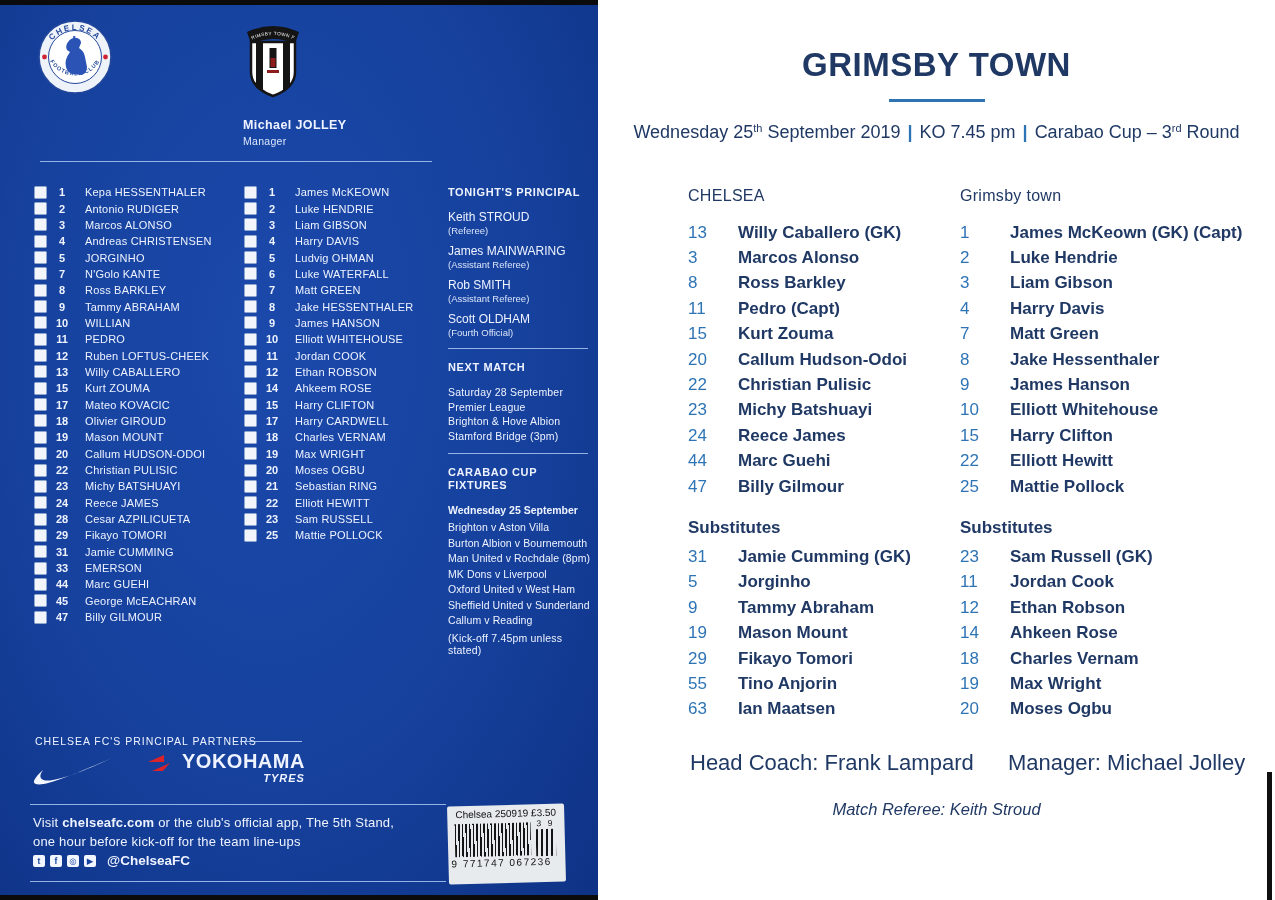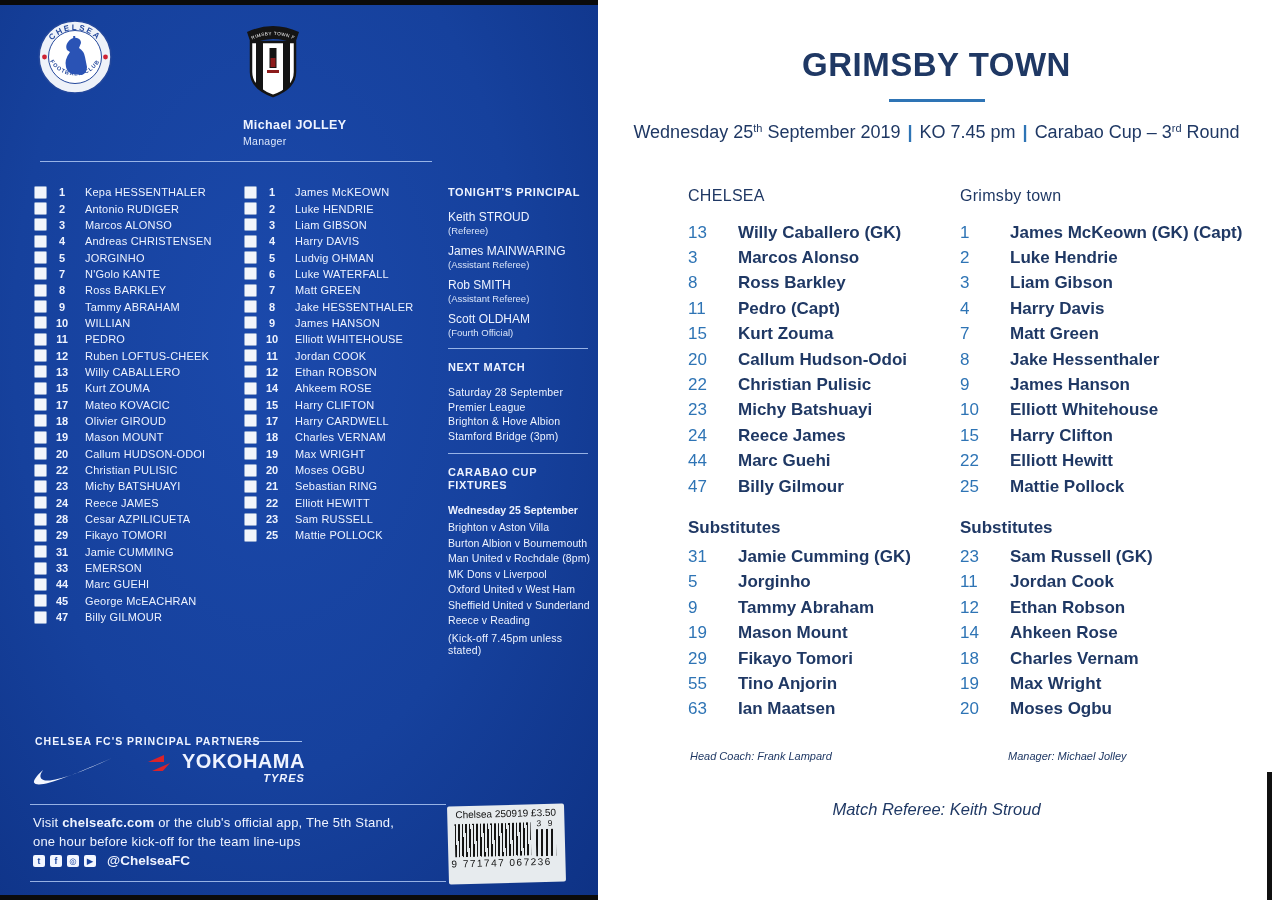--- a/index.html
+++ b/index.html
@@ -27,21 +27,21 @@
   .side-panel{position:absolute;left:448px;top:186px;width:146px;}
   .sp-heading{font-size:11px;font-weight:bold;letter-spacing:.6px;line-height:13px;margin-bottom:11px;}
   .official-name{font-size:12px;line-height:14px;margin-bottom:1px;}
   .official-role{font-size:9.5px;line-height:11px;margin-bottom:8px;color:#d9e4f9;}
   .sp-rule{border-top:1px solid rgba(195,218,255,.75);margin:10px 0 12px 0;width:140px;}
   .nm-line{font-size:10.5px;line-height:14.5px;letter-spacing:.2px;}
   .fx-date{font-size:10.5px;font-weight:bold;line-height:15px;margin-bottom:2px;}
   .fx-line{font-size:10.5px;line-height:15.5px;letter-spacing:.1px;}
   .fx-note{font-size:10.5px;margin-top:3px;letter-spacing:.2px;}
 
-  .partners-heading{position:absolute;left:35px;top:735px;font-size:10.5px;font-weight:bold;
+  .partners-heading{position:absolute;left:35px;top:735px;font-size:10.5px;font-weight:normal;
     letter-spacing:1px;}
   .partners-line{position:absolute;left:240px;top:741px;width:62px;border-top:1px solid rgba(195,218,255,.8);}
   #nike{position:absolute;left:33px;top:756px;}
   #yokohama{position:absolute;left:148px;top:750px;display:flex;align-items:flex-start;}
   .yoko-mark{width:26px;height:22px;margin-top:3px;position:relative;}
   .yoko-chev{position:absolute;background:#d8232a;}
   .yoko-text{margin-left:8px;}
   .yoko-name{font-size:20px;font-weight:bold;letter-spacing:.5px;line-height:22px;}
   .yoko-sub{font-size:11px;font-weight:bold;font-style:italic;text-align:right;letter-spacing:1px;}
 
@@ -75,21 +75,21 @@
 
   .rp-col{position:absolute;top:186px;width:290px;}
   #rp-col-chelsea{left:90px;}
   #rp-col-grimsby{left:362px;}
   .rp-header{font-size:16px;letter-spacing:.3px;line-height:20px;margin-bottom:14px;}
   .rp-row{display:flex;align-items:center;height:25.4px;}
   .rp-num{width:50px;font-size:17px;color:#2e74b5;flex:none;}
   .rp-name{font-size:17px;font-weight:bold;white-space:nowrap;}
   .rp-subs-heading{font-size:17px;font-weight:bold;margin:19px 0 6px 0;}
 
-  .rp-footer-item{position:absolute;font-size:11px;font-style:italic;}
+  .rp-footer-item{position:absolute;font-size:22px;}
   .rp-referee{position:absolute;left:0;top:800px;width:677px;text-align:center;
     font-size:16.5px;font-style:italic;}
   #edge-right{position:absolute;left:1267px;top:772px;width:5px;height:128px;background:#101010;}
 </style>
 </head>
 <body>
 
 <div id="stage">
 
   <div id="left-page">
@@ -484,21 +484,21 @@
       <div class="sp-heading">CARABAO CUP FIXTURES</div>
       <div class="fx-date">Wednesday 25 September</div>
       <div>
 
       <div class="fx-line">Brighton v Aston Villa</div>
           <div class="fx-line">Burton Albion v Bournemouth</div>
           <div class="fx-line">Man United v Rochdale (8pm)</div>
           <div class="fx-line">MK Dons v Liverpool</div>
           <div class="fx-line">Oxford United v West Ham</div>
           <div class="fx-line">Sheffield United v Sunderland</div>
-          <div class="fx-line">Reece v Reading</div>
+          <div class="fx-line">Callum v Reading</div>
         </div>
       <div class="fx-note">(Kick-off 7.45pm unless stated)</div>
     </div>
 
     <div class="partners-heading">CHELSEA FC'S PRINCIPAL PARTNERS</div>
     <div class="partners-line"></div>
     <div id="nike">
       <svg width="80" height="30" viewBox="0 0 40 15">
         <path d="M39.5 1 C28 6.5 14 12 7.5 12.3 C3.5 12.5 2.6 10 5.1 7 C3 8.6 0 12 0.5 13.3 C1 14.7 4.5 14.4 8 13.4 C17 10.9 30 5 39.5 1 Z" fill="#f4f7ff"></path>
       </svg>

